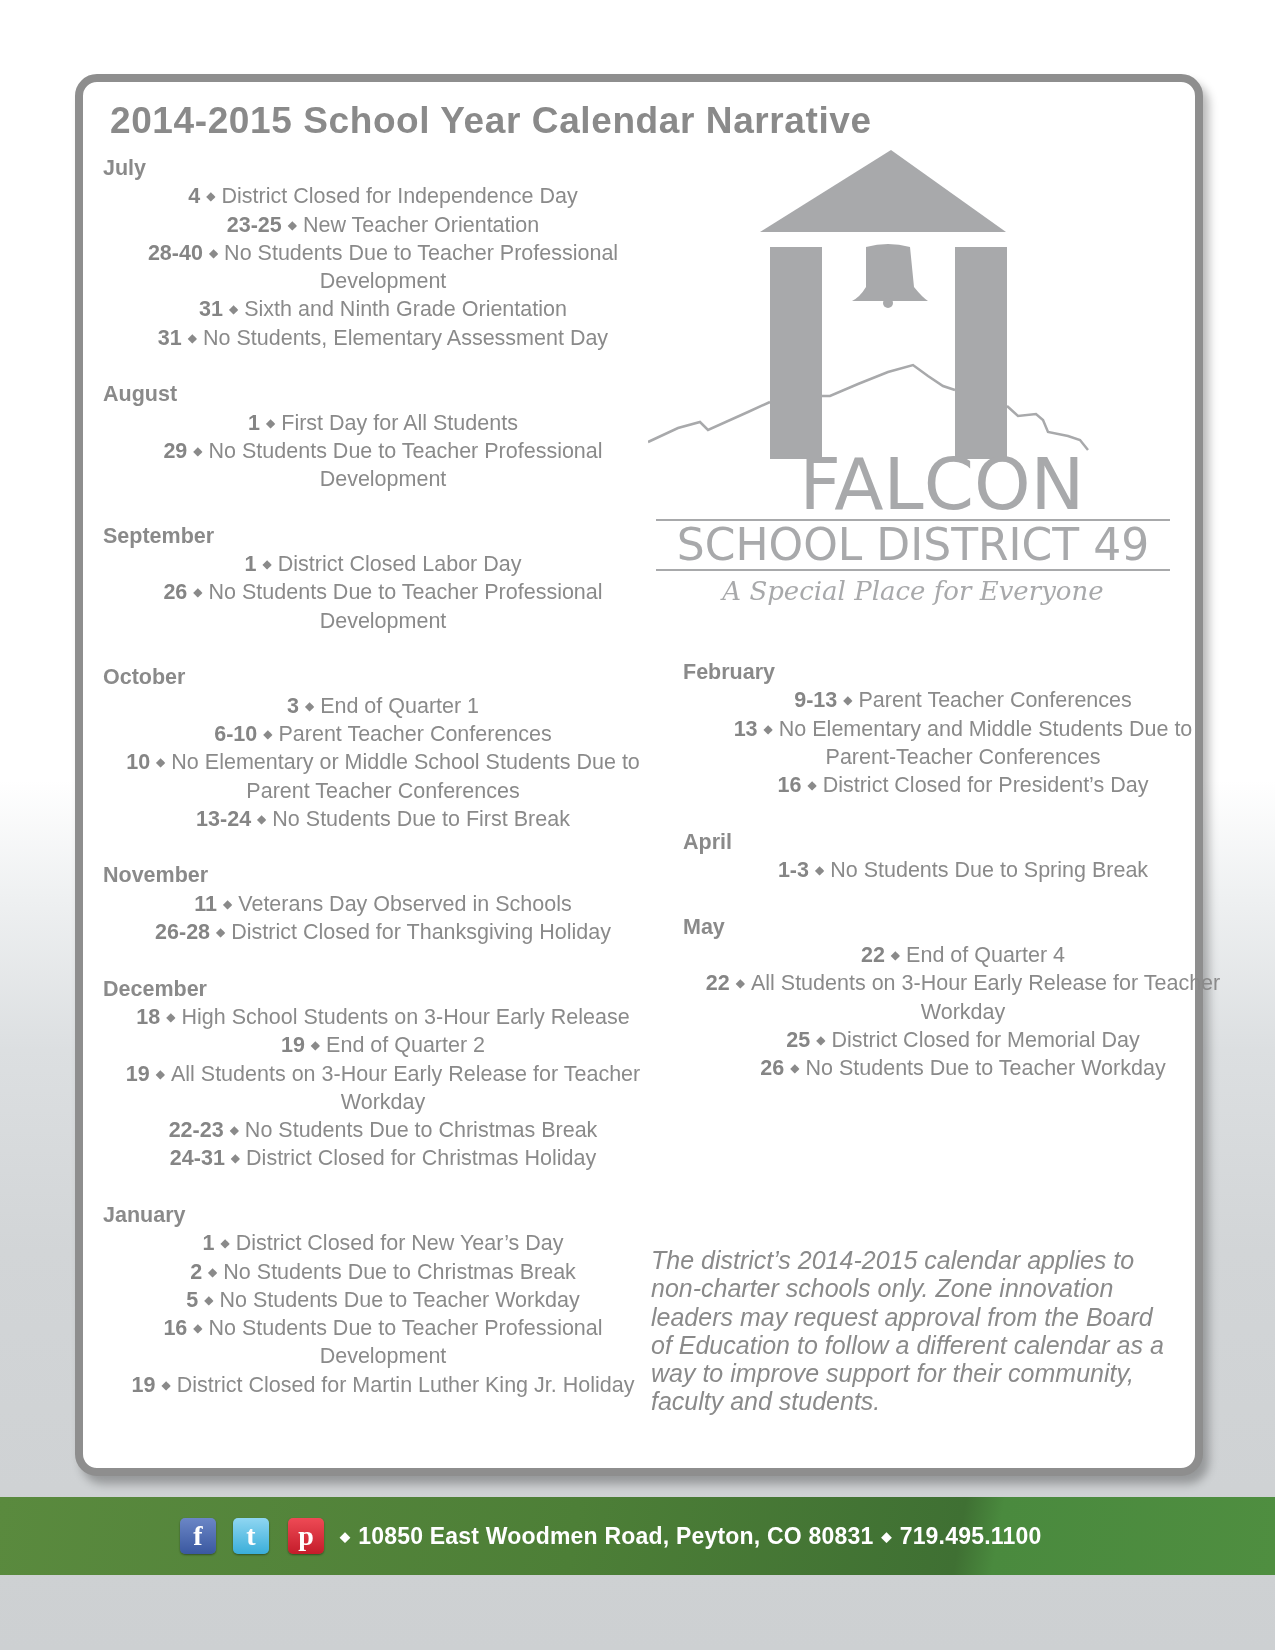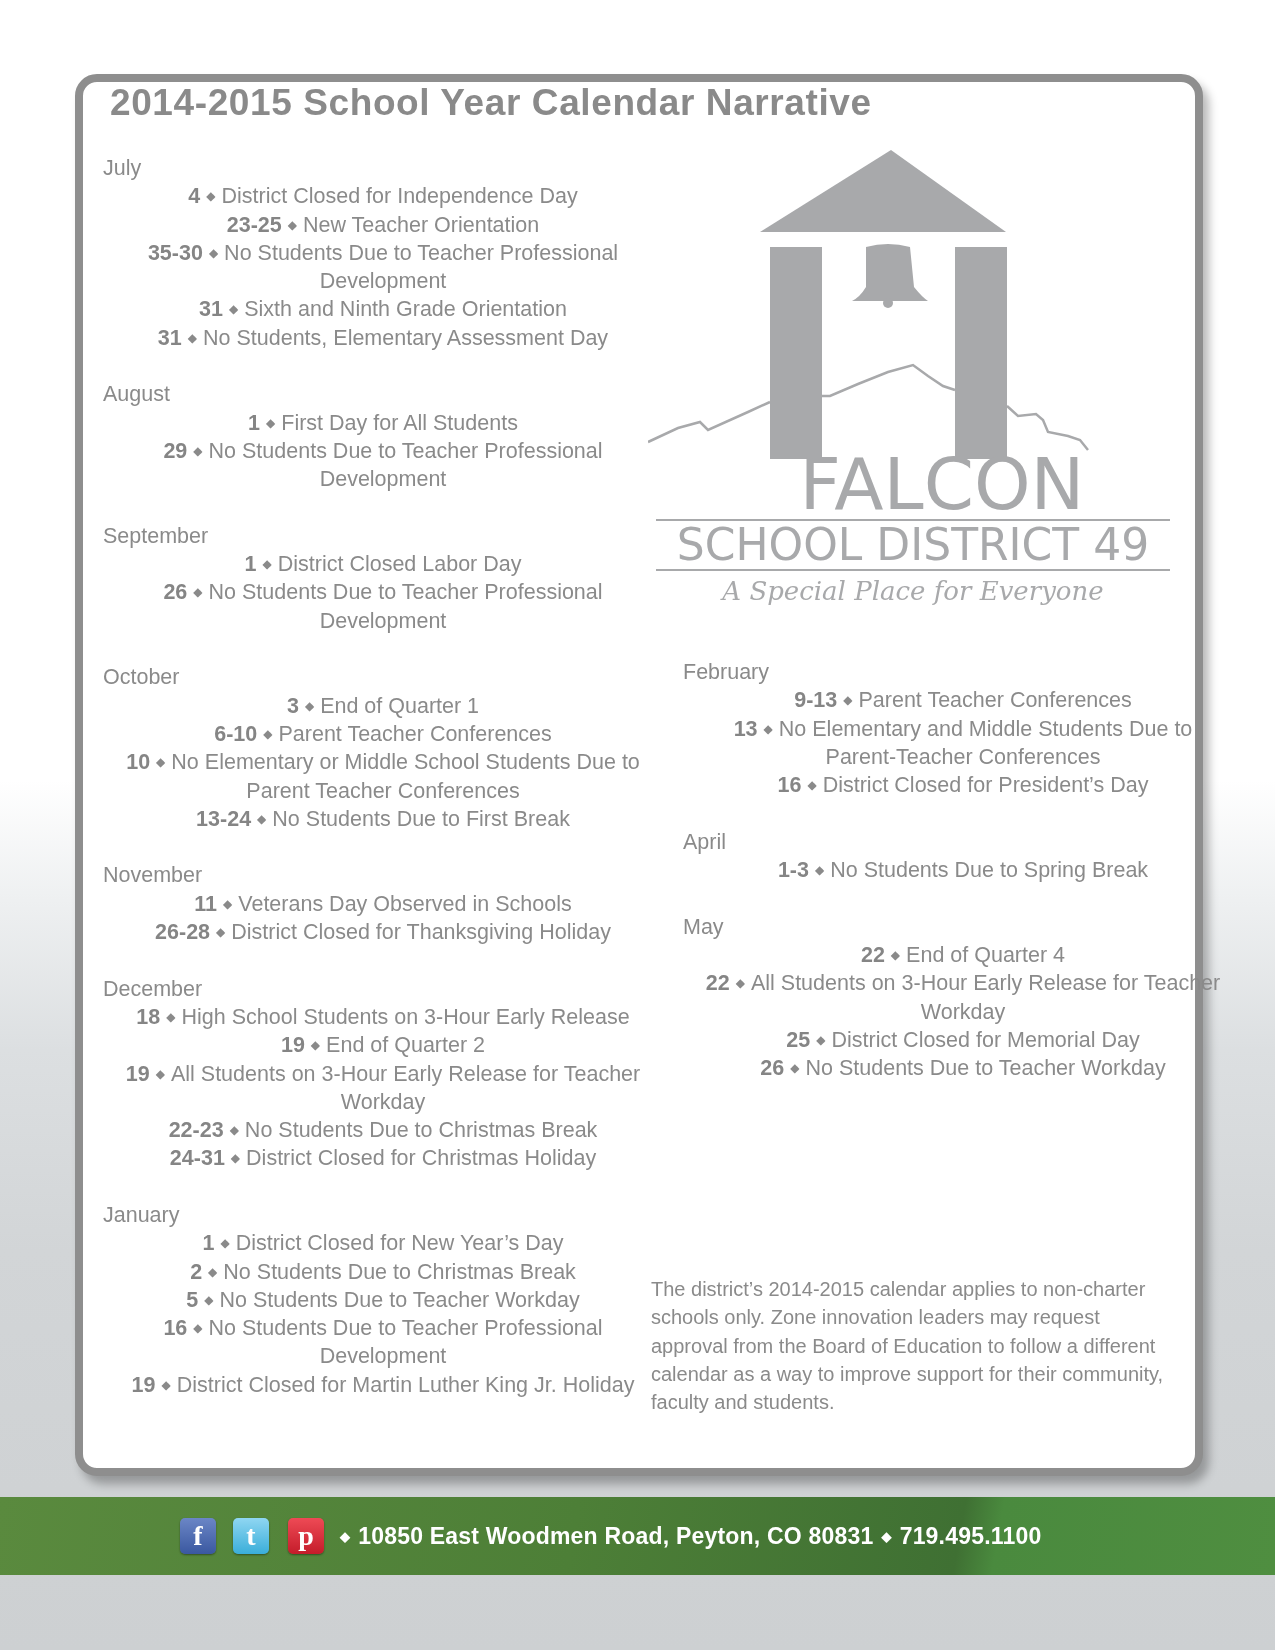--- a/index.html
+++ b/index.html
@@ -9,35 +9,35 @@
     background: linear-gradient(to bottom, #ffffff 0px, #ffffff 780px, #eef0f1 900px, #dcdfe1 1050px, #d2d5d7 1250px, #cdd0d2 1650px);
   }
   .card {
     position:absolute; left:75px; top:74px; width:1128px; height:1402px;
     box-sizing:border-box;
     border:8px solid #8e8e8e; border-radius:22px;
     background:#ffffff;
     box-shadow: 6px 8px 10px rgba(0,0,0,0.28);
   }
   .title {
-    position:absolute; left:110px; top:82px;
+    position:absolute; left:110px; top:100px;
     font-family:"Liberation Sans", sans-serif; font-weight:bold;
     font-size:37px; color:#8a8a8a; letter-spacing:0.6px; white-space:nowrap;
   }
   .col { position:absolute; color:#8a8a8a; font-size:21.5px; line-height:28.3px; }
   .col.left { left:103px; top:154px; width:540px; }
   .col.right { left:651px; top:658px; width:540px;margin-left:32px; }
-  .month { font-weight:normal; color:#8a8a8a; }
+  .month { font-weight:bold; color:#8a8a8a; }
   .month-block { margin-bottom:28.3px; }
   .item { padding-left:20px;text-align:center; }
   .item .day { font-weight:bold; color:#858585; }
   .item .sep { font-size:12px; vertical-align:3px; margin:0 6px; color:#8a8a8a; }
   .note {
-    position:absolute; left:651px; top:1275px; width:520px;
-    font-size:20px; line-height:28.3px; color:#8a8a8a;
+    position:absolute; left:651px; top:1246px; width:520px;
+    font-style:italic; font-size:25px; line-height:28.3px; color:#8a8a8a;
   }
   .logo { position:absolute; left:648px; top:150px; width:530px; height:490px; }
   .footer {
     position:absolute; left:0; top:1497px; width:1275px; height:78px;
     background: linear-gradient(100deg, #5a8a3e 0%, #4d7f37 45%, #3f7033 75%, #4a8a3e 78%, #4f8e40 100%);
   }
   .social { position:absolute; top:21px; width:36px; height:36px; border-radius:5px; box-shadow:0 1px 2px rgba(0,0,0,0.4); }
   .fb { left:180px; background:linear-gradient(#6b86c6,#3a58a0); }
   .tw { left:233px; background:linear-gradient(#8fd6f2,#3aaed9); }
   .pi { left:288px; background:linear-gradient(#ee4a55,#c41c2a); }
@@ -54,21 +54,21 @@
 
 <div class="card"></div>
 
 <div class="title">2014-2015 School Year Calendar Narrative</div>
 
 <div class="col left" id="leftCol">
     <div class="month-block">
       <div class="month">July</div>
       <div class="item"><span class="day">4</span><span class="sep">◆</span><span>District Closed for Independence Day</span></div>
       <div class="item"><span class="day">23-25</span><span class="sep">◆</span><span>New Teacher Orientation</span></div>
-      <div class="item"><span class="day">35-30</span><span class="sep">◆</span><span>No Students Due to Teacher Professional Development</span></div>
+      <div class="item"><span class="day">28-40</span><span class="sep">◆</span><span>No Students Due to Teacher Professional Development</span></div>
       <div class="item"><span class="day">31</span><span class="sep">◆</span><span>Sixth and Ninth Grade Orientation</span></div>
       <div class="item"><span class="day">31</span><span class="sep">◆</span><span>No Students, Elementary Assessment Day</span></div>
     </div>
     <div class="month-block">
       <div class="month">August</div>
       <div class="item"><span class="day">1</span><span class="sep">◆</span><span>First Day for All Students</span></div>
       <div class="item"><span class="day">29</span><span class="sep">◆</span><span>No Students Due to Teacher Professional Development</span></div>
     </div>
     <div class="month-block">
       <div class="month">September</div>

